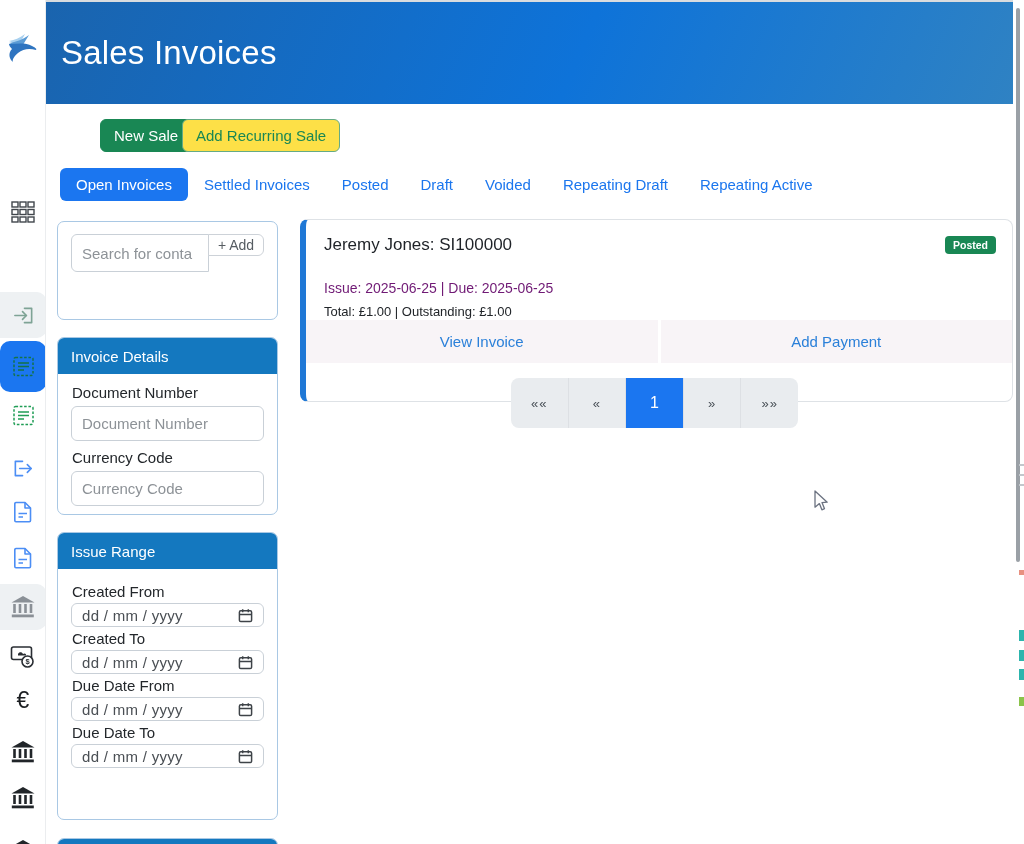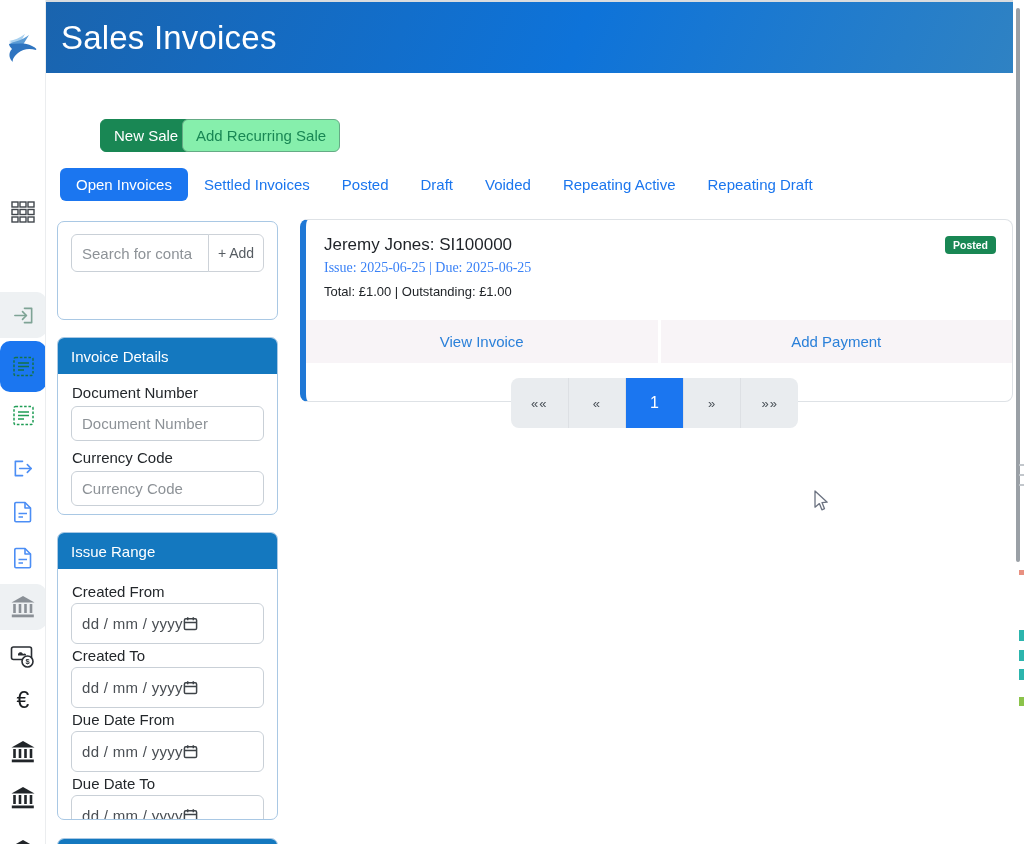--- a/index.html
+++ b/index.html
@@ -14,31 +14,31 @@
     background:#fff; border-right:1px solid #ebedef; overflow:hidden; z-index:6; }
   .logo { position:absolute; left:5px; top:32px; }
   .side-block { position:absolute; left:0; width:46px; height:46px;
     display:flex; align-items:center; justify-content:center; }
   .block-hover { background:#eef1f3; border-radius:0 9px 9px 0; }
   .block-active { background:#1b76f0; border-radius:10px; }
   .side-icon { position:absolute; left:0; width:46px; height:36px;
     display:flex; align-items:center; justify-content:center; }
 
   
-  .header { position:absolute; left:46px; top:0; width:967px; height:73px;
+  .header { position:absolute; left:46px; top:0; width:967px; height:104px;
     background:linear-gradient(113deg,#1a64ae 0%, #0e73d9 55%, #2f82c3 100%);
     border-top:2px solid #d9dcdf;
     display:flex; align-items:center; padding-left:15px; }
   .header h1 { color:#fff; font-size:33px; font-weight:500; letter-spacing:.2px; }
 
   
   .btn { position:absolute; top:119px; height:33px; padding:0 13px; font-size:15px;
     border-radius:6px; font-family:inherit; cursor:pointer;margin-left:40px; }
   .btn-new { left:60px; background:#198754; color:#fff; border:1px solid #198754; }
-  .btn-recurring { left:142px; background:#86efac; color:#198754; border:1px solid #65ab85; }
+  .btn-recurring { left:142px; background:#fde047; color:#198754; border:1px solid #65ab85; }
 
   
   .tabs { position:absolute; left:60px; top:168px; display:flex; }
   .tab { padding:8px 16px; font-size:15px; color:#1b76ee; border-radius:6px;
     cursor:pointer; white-space:nowrap; }
   .tab.active { background:#1b76f0; color:#fff; }
 
   
   .panel { position:absolute; left:57px; width:221px; background:#fff;
     border:1px solid #a9c8e4; border-radius:7px; overflow:hidden; }
@@ -50,44 +50,44 @@
   #panel-details .panel-body { padding:10px 13px 12px; }
   #panel-dates  { top:532px; height:288px; }
   #panel-dates .panel-body { padding:14px 13px 12px; }
   #panel-partial{ top:838px; height:42px; }
 
   .input-group { display:flex; }
   .ig-input { flex:1; min-width:0; height:38px; border:1px solid #c9d0d7;
     border-radius:6px 0 0 6px; padding:0 10px; font-size:15px; color:#333;
     font-family:inherit; outline:none; }
   .ig-input::placeholder { color:#8d9297; }
-  .ig-btn { width:56px; height:38px; margin-left:-1px; background:#fff;
+  .ig-btn { width:56px; height:22px; margin-left:-1px; background:#fff;
     border:1px solid #cdd2d8; border-radius:0 6px 6px 0; color:#565c62;
     font-size:14px; font-family:inherit; cursor:pointer; }
 
   .field-label { display:block; font-size:15px; color:#23272b; line-height:18px;
     margin:0 0 4px 1px; }
   .text-input { width:100%; height:35px; border:1px solid #c9d0d7; border-radius:6px;
     padding:0 10px; font-size:15px; color:#333; font-family:inherit; outline:none; }
   .text-input::placeholder { color:#8d9297; }
 
   .date-group { margin-bottom:3px; }
   .date-group .field-label { line-height:17px; margin-bottom:3px; }
-  .date-input { height:41px; border:1px solid #c9d0d7; border-radius:6px;
-    display:flex; align-items:center; 
+  .date-input { height:24px; border:1px solid #c9d0d7; border-radius:6px;
+    display:flex; align-items:center; justify-content:space-between;
     padding:0 10px; cursor:text; }
   .date-text { font-size:15px; color:#4a4f54; letter-spacing:.3px; }
 
   
   #invoice-card { position:absolute; left:300px; top:219px; width:713px; height:183px;
     background:#fff; border:1px solid #dee2e6; border-left:6px solid #1f78d6;
     border-radius:8px; overflow:hidden; }
   .inv-body { position:relative; height:97px; padding:10px 18px 0; }
   .inv-title { font-size:17px; font-weight:500; color:#1f2328; margin-top:5px; }
-  .inv-dates { font-size:14px; color:#3b82f6; margin-top:5px;font-family:Liberation Serif, serif; }
+  .inv-dates { font-size:14px; color:#701a75; margin-top:25px; }
   .inv-totals{ font-size:13px; color:#212529; margin-top:8px; }
   .badge { position:absolute; top:16px; right:16px; background:#198754; color:#fff;
     font-size:10.5px; font-weight:bold; padding:3px 8px; border-radius:4px; }
   .inv-footer { display:flex; gap:3px; height:43px; margin-top:3px; }
   .inv-action { flex:1; background:#f8f4f7; color:#2b80d9; font-size:15px;
     display:flex; align-items:center; justify-content:center; cursor:pointer; }
 
   
   #pagination { position:absolute; left:511px; top:378px; width:287px; height:50px;
     display:flex; background:#e9ecef; border-radius:8px; overflow:hidden; }
@@ -242,22 +242,22 @@
 
 <button class="btn btn-new">New Sale</button>
 <button class="btn btn-recurring">Add Recurring Sale</button>
 
 <nav class="tabs">
   <span class="tab active">Open Invoices</span>
   <span class="tab">Settled Invoices</span>
   <span class="tab">Posted</span>
   <span class="tab">Draft</span>
   <span class="tab">Voided</span>
+  <span class="tab">Repeating Draft</span>
   <span class="tab">Repeating Active</span>
-  <span class="tab">Repeating Draft</span>
 </nav>
 
 <section class="panel" id="panel-org">
   <div class="panel-body">
     <div class="input-group">
       <input class="ig-input" type="text" placeholder="Search for conta" style="">
       <button class="ig-btn">+ Add</button>
     </div>
   </div>
 </section>

